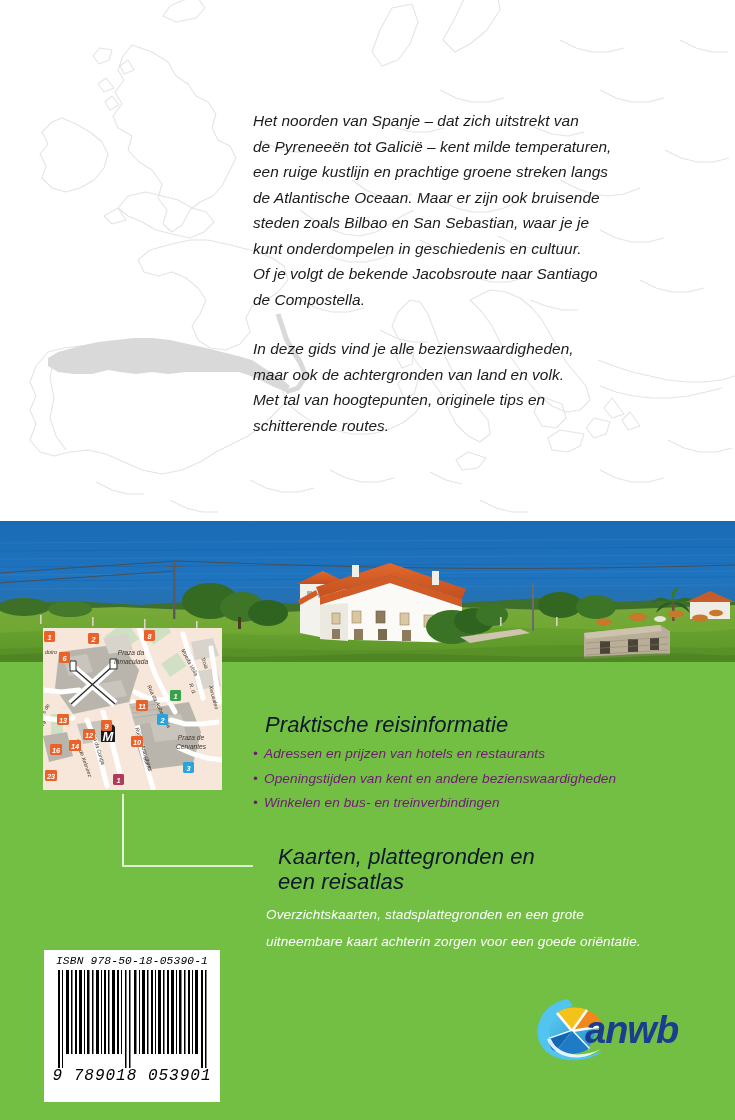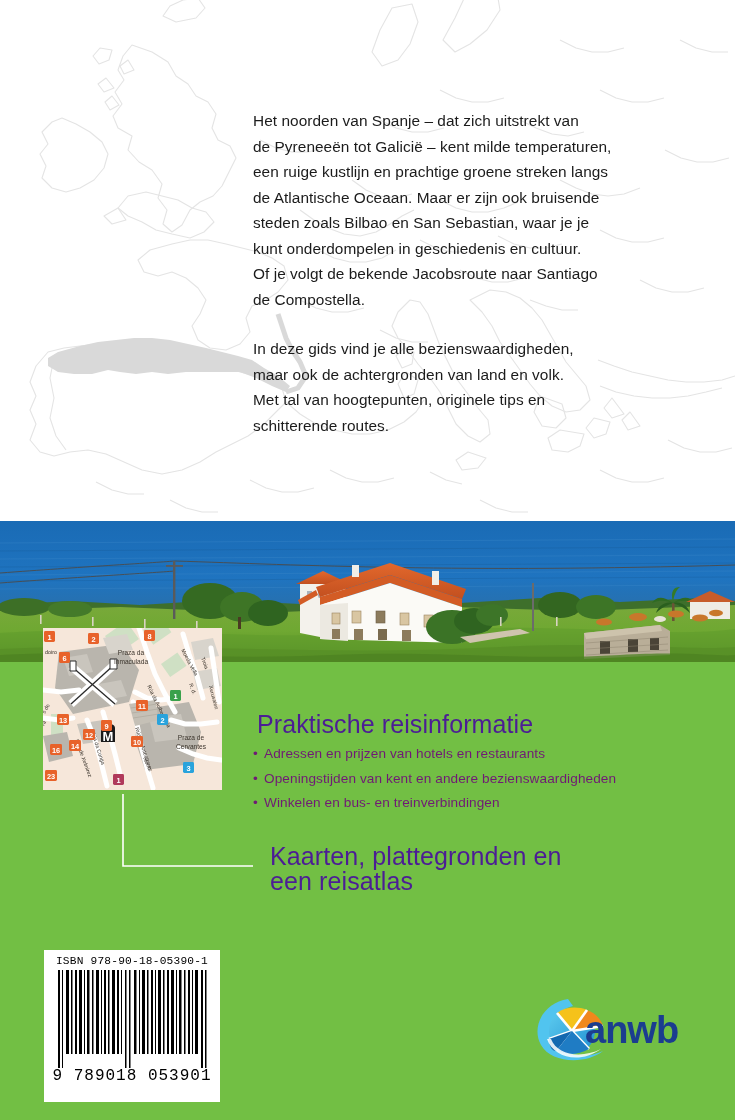--- a/index.html
+++ b/index.html
@@ -3,21 +3,21 @@
 <meta charset="utf-8">
 <style>
   html,body{margin:0;padding:0;}
   body{
     width:735px;height:1120px;
     font-family:"Liberation Sans", sans-serif;
     background:#ffffff;
     overflow:hidden;
     position:relative;
   }
-  #cover{position:absolute;inset:0;width:735px;height:1120px;overflow:hidden;background:#fff;}
+  #cover{position:absolute;inset:0;width:735px;height:1120px;overflow:hidden;background:#fff;font-style:italic;}
 
   
   #top-section{position:absolute;left:0;top:0;width:735px;height:522px;background:#ffffff;overflow:hidden;}
   #europe-map{position:absolute;left:0;top:0;width:735px;height:522px;}
   #blurb{position:absolute;left:253px;top:108px;width:450px;}
   .para{
     font-size:15.4px;line-height:25.5px;color:#1b1b1b;
     letter-spacing:0.05px;margin:0 0 11px 0;white-space:pre-line;
   }
   .para.second{margin-top:24px;}
@@ -32,21 +32,21 @@
   #map-thumb{
     position:absolute;left:43px;top:-34px;width:179px;height:162px;
     overflow:hidden;background:#f4e3d7;border:0;
   }
   
   #connector{position:absolute;left:110px;top:130px;width:145px;height:80px;}
 
   
   #green-text{position:absolute;left:253px;top:50px;width:460px;}
   .g-head{
-    color:#4c1d95;font-size:25px;line-height:25px;font-weight:400;margin:0 0 5px 4px;
+    color:#0f172a;font-size:22px;line-height:25px;font-weight:400;margin:0 0 5px 12px;
     letter-spacing:0.1px;white-space:pre-line;
   }
   .g-bullets{list-style:none;margin:0;padding:0;}
   .g-bullets li{
     color:#701a75;font-size:13.6px;line-height:24.5px;letter-spacing:0.1px;
     position:relative;padding-left:11px;
   }
   .g-bullets li:before{content:"\2022";position:absolute;left:0;top:0;}
   #block2{position:absolute;left:266px;top:182px;width:470px;}
   .g-body{color:#ffffff;font-size:13.6px;line-height:27px;letter-spacing:0.1px;margin:7px 0 0 0;white-space:pre-line;}
@@ -489,24 +489,26 @@
       <ul class="g-bullets">
         <li>Adressen en prijzen van hotels en restaurants</li>
         <li>Openingstijden van kent en andere bezienswaardigheden</li>
         <li>Winkelen en bus- en treinverbindingen</li>
       </ul>
     </div>
 
     <div id="block2">
       <h2 class="g-head">Kaarten, plattegronden en
 een reisatlas</h2>
+      <p class="g-body">Overzichtskaarten, stadsplattegronden en een grote
+uitneembare kaart achterin zorgen voor een goede oriëntatie.</p>
     </div>
 
     <div id="isbn-box">
-      <div id="isbn-text">ISBN 978-90-18-05390-1</div>
+      <div id="isbn-text">ISBN 978-50-18-05390-1</div>
       <div id="barcode-wrap">
         <svg id="barcode" viewBox="0 0 160 98" preserveAspectRatio="none">
           <rect x="0" y="0" width="160" height="98" fill="#ffffff"></rect>
           <g fill="#000000">
             <rect x="6" y="0" width="2" height="98"></rect>
             <rect x="10" y="0" width="1" height="98"></rect>
             <rect x="14" y="0" width="3" height="84"></rect>
             <rect x="19" y="0" width="1.5" height="84"></rect>
             <rect x="23" y="0" width="2" height="84"></rect>
             <rect x="27" y="0" width="3" height="84"></rect>

